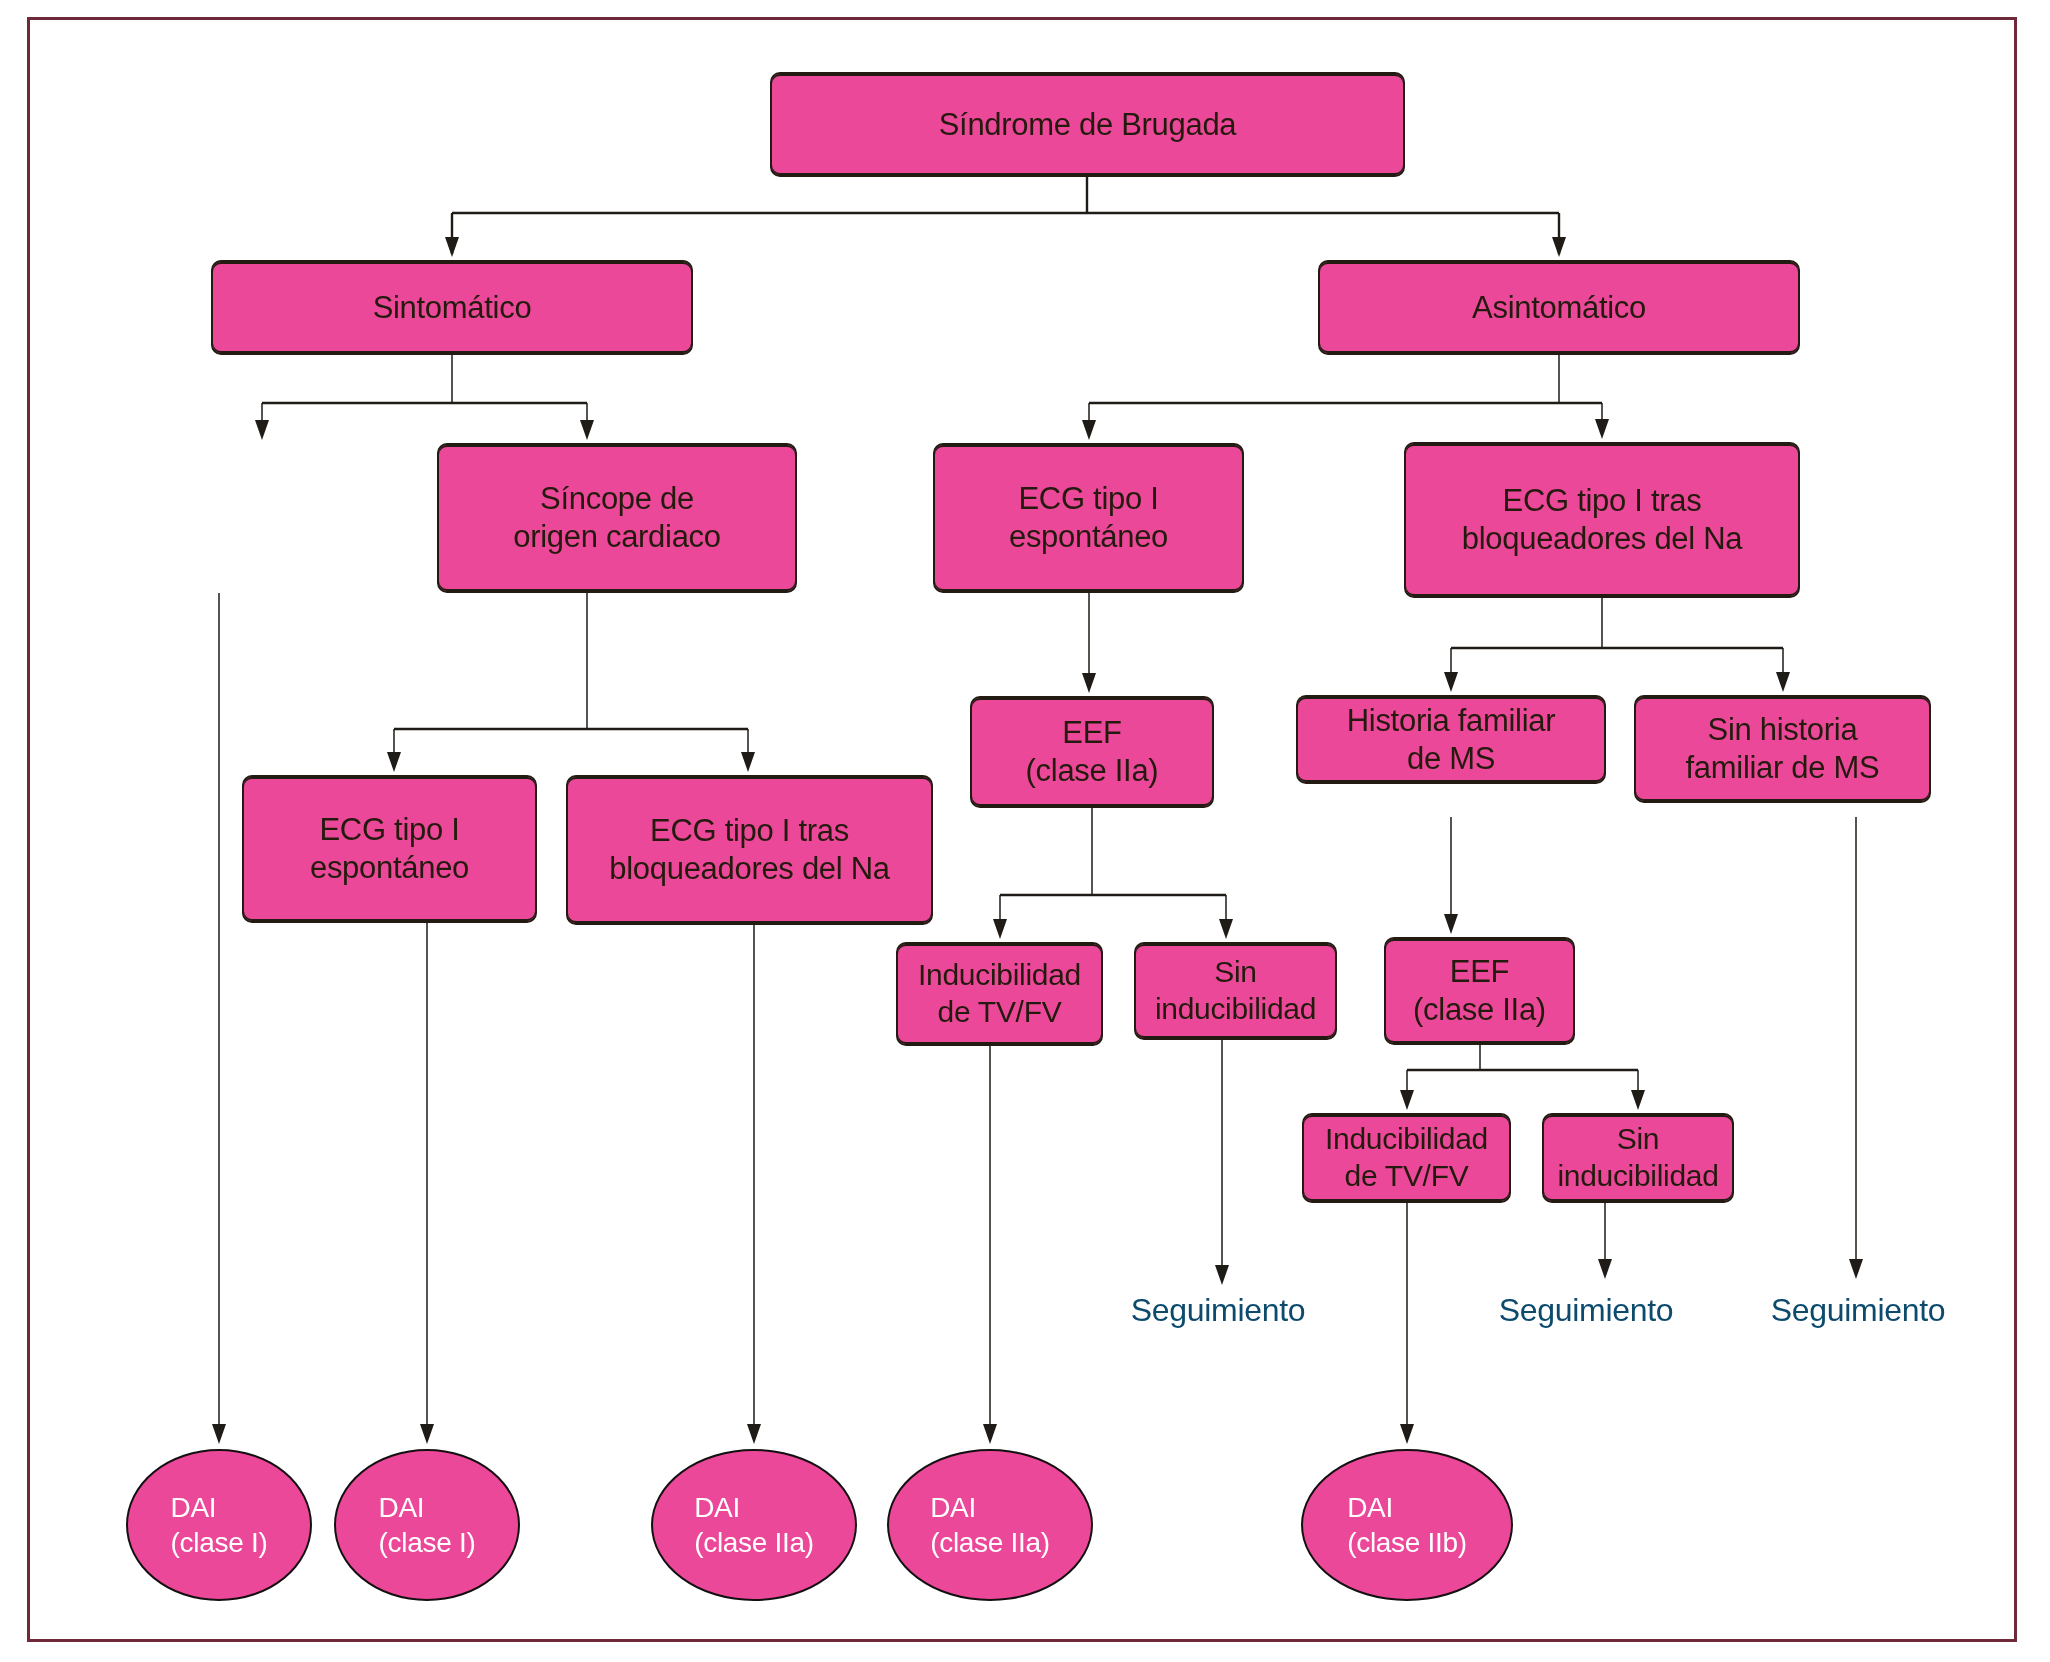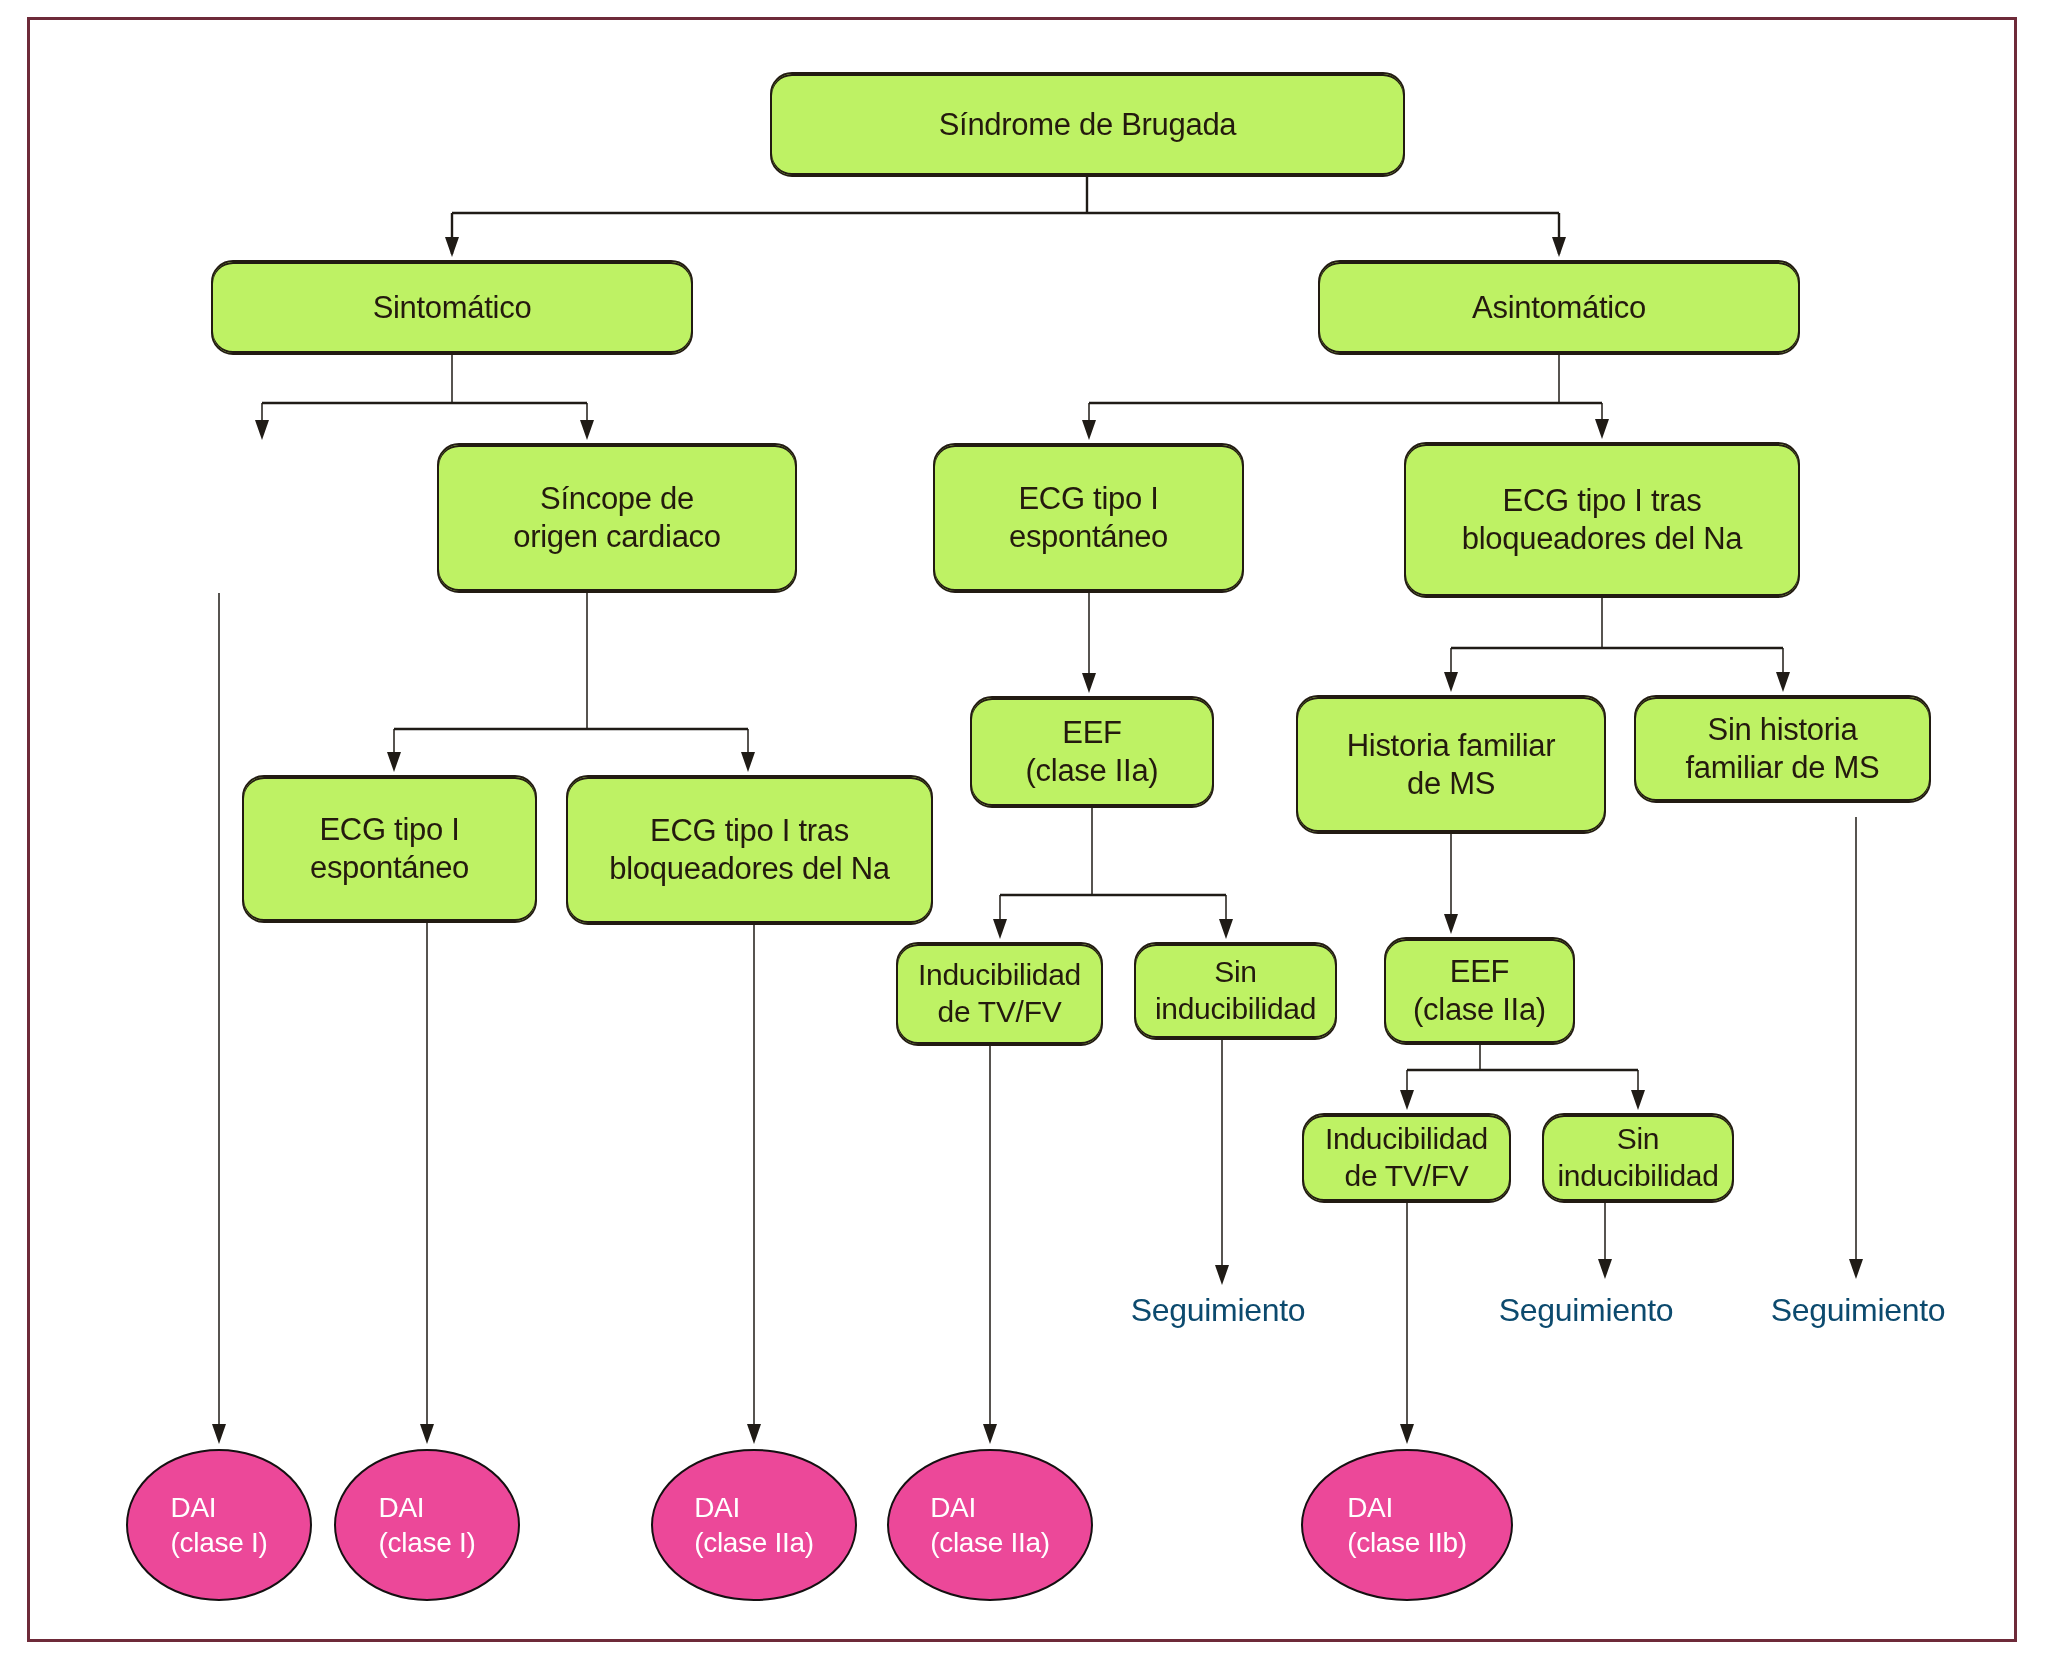--- a/index.html
+++ b/index.html
@@ -15,24 +15,24 @@
     left:27px;top:17px;width:1990px;height:1625px;
     border:3px solid #6E2A39;
     box-sizing:border-box;
     pointer-events:none;
   }
   svg.lines{position:absolute;left:0;top:0;}
   .ln{stroke:#1F1B16;stroke-width:2.4;fill:none;}
   .thin{stroke-width:1.5;}
   .node{
     position:absolute;
-    background:#bef264;
+    background:#ec4899;
     border:2px solid #221B12;
     box-shadow: inset 0 2px 0 #221B12, inset 0 -2px 0 #221B12;
-    border-radius:22px;
+    border-radius:10px;
     box-sizing:border-box;
     display:flex;align-items:center;justify-content:center;
     text-align:center;
     color:#241A0E;
     font-size:31px;
     line-height:1.22;
     letter-spacing:-0.3px;
   }
   .node .lbl{white-space:pre-line;}
   .outcome{
@@ -173,21 +173,21 @@
   <div class="node" style="left:566px;top:775px;width:367px;height:150px;">
     <span class="lbl">ECG tipo I tras
 bloqueadores del Na</span>
   </div>
 
   <div class="node" style="left:970px;top:696px;width:244px;height:112px;">
     <span class="lbl">EEF
 (clase IIa)</span>
   </div>
 
-  <div class="node" style="left:1296px;top:695px;width:310px;height:139px;">
+  <div class="node" style="left:1296px;top:695px;width:310px;height:89px;">
     <span class="lbl">Historia familiar
 de MS</span>
   </div>
 
   <div class="node" style="left:1634px;top:695px;width:297px;height:108px;">
     <span class="lbl">Sin historia
 familiar de MS</span>
   </div>
 
   <div class="node" style="left:896px;top:942px;width:207px;height:104px;font-size:30px;">

